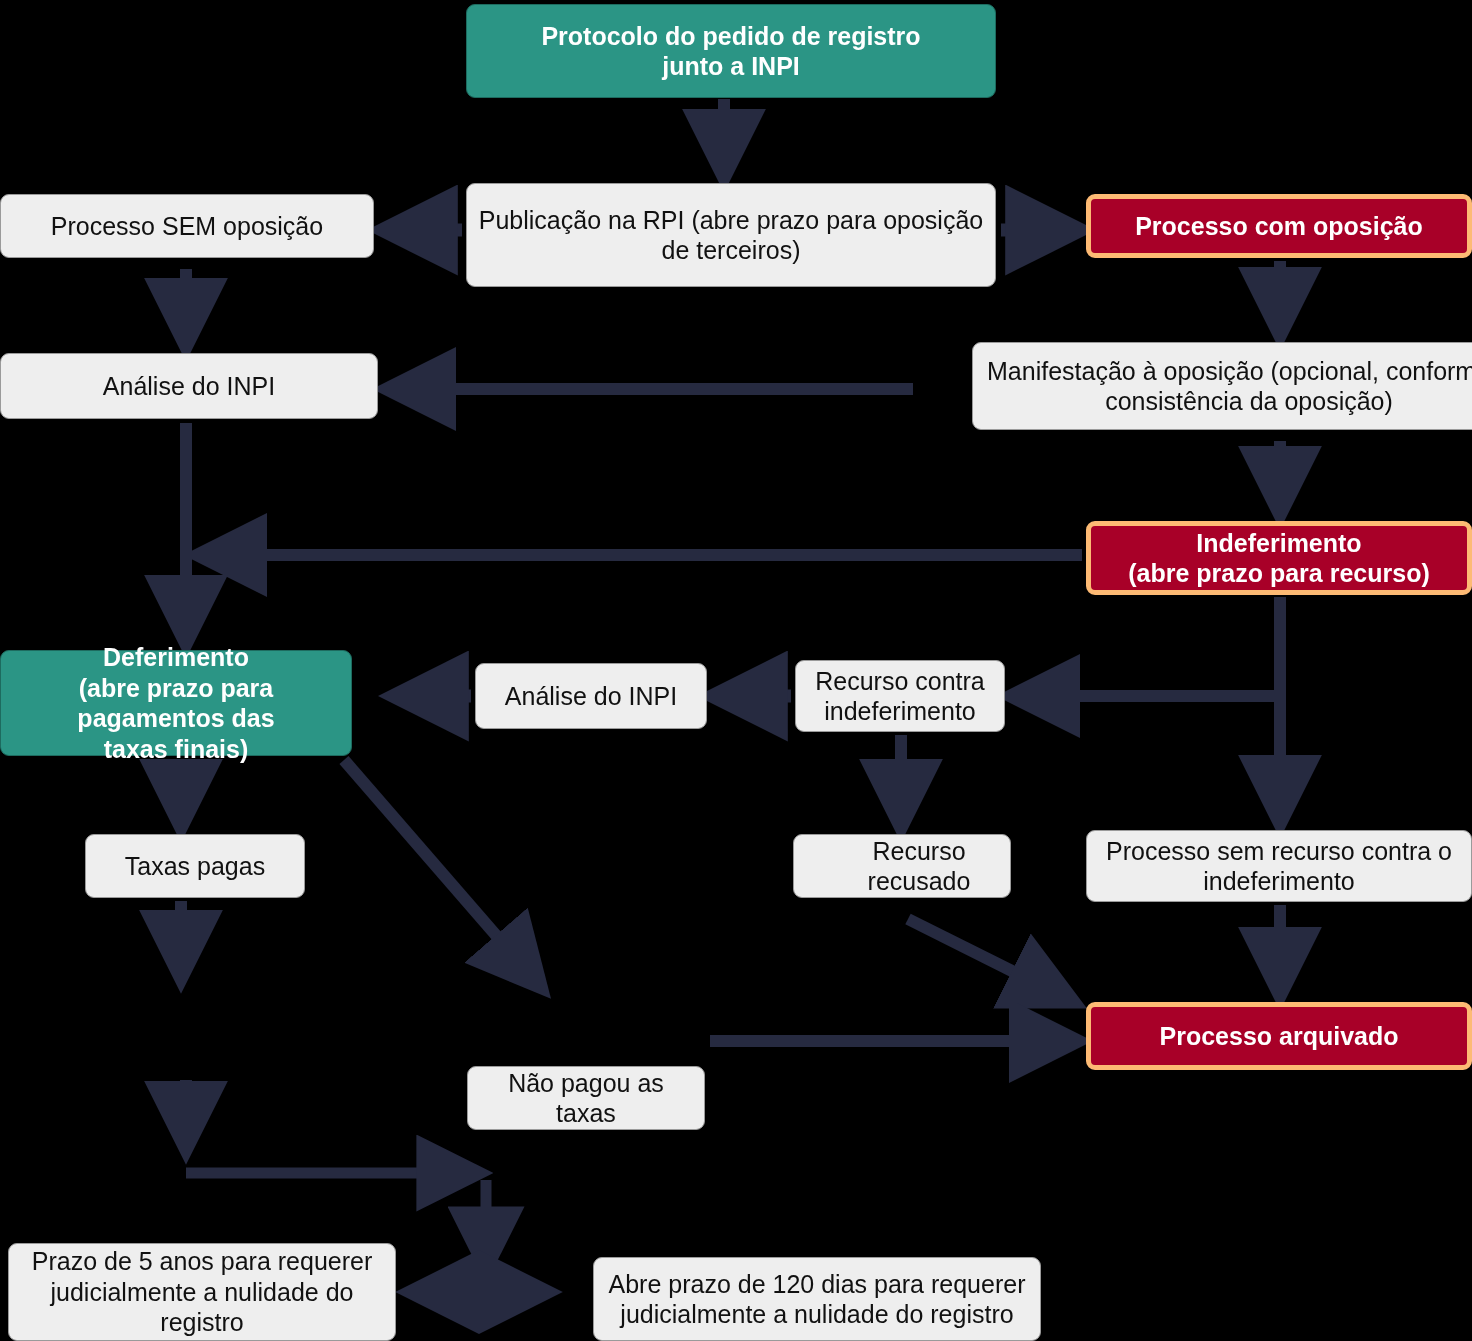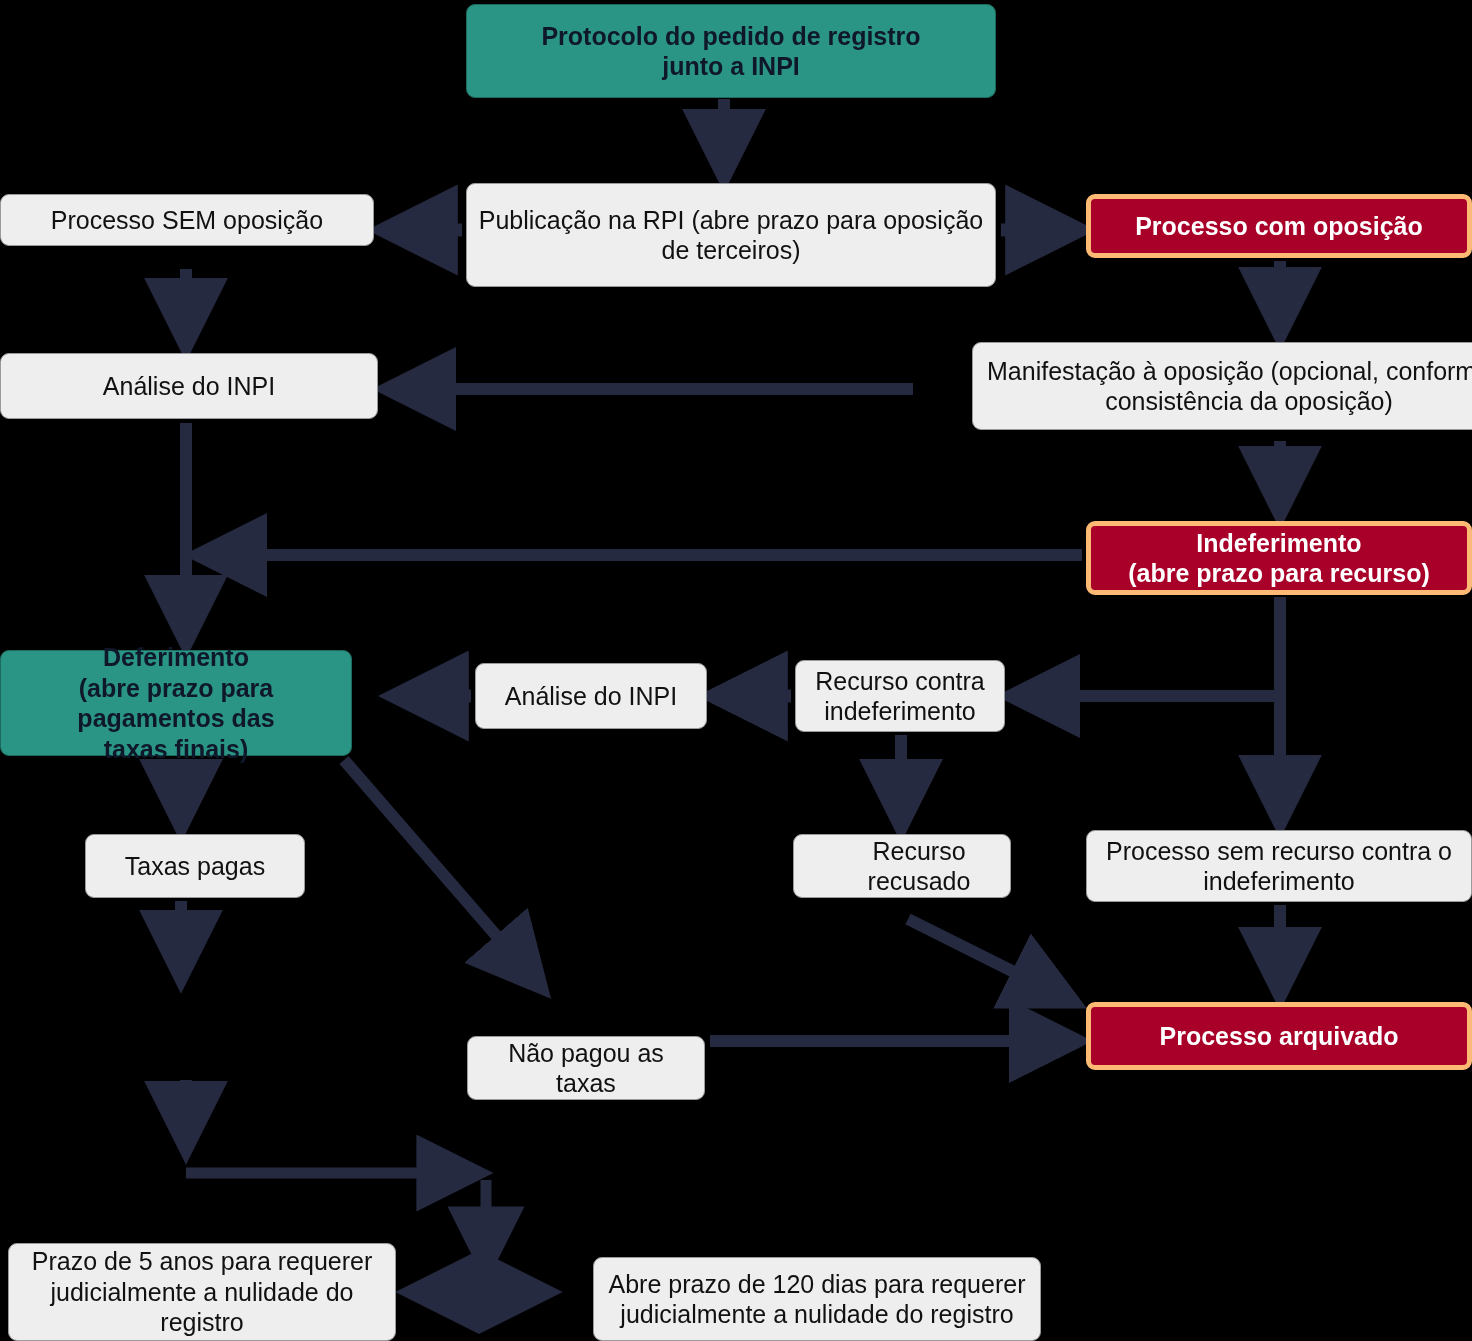--- a/index.html
+++ b/index.html
@@ -31,21 +31,21 @@
     font-size: 25px;
   }
   .node.grey {
     background: #eeeeee;
     color: #111111;
     border: 1px solid #9a9a9a;
     font-weight: normal;
   }
   .node.teal {
     background: #2b9585;
-    color: #0f172a;
+    color: #ffffff;
     border: 1px solid #1d6b5f;
     font-weight: bold;
   }
   .node.crimson {
     background: #a80028;
     color: #ffffff;
     border: 5px solid #fdba74;
     font-weight: bold;
   }
   svg.edges {
@@ -118,21 +118,21 @@
 
     <line x1="412" y1="1292" x2="546" y2="1292" stroke="#262a40" stroke-width="12" marker-end="url(#ah)" marker-start="url(#ah-start)"></line>
   </svg>
 
   <div class="node teal" style="left:466px; top:4px; width:530px; height:94px;">Protocolo do pedido de registro
 junto a INPI</div>
 
   <div class="node grey" style="left:466px; top:183px; width:530px; height:104px;">Publicação na RPI (abre prazo para oposição
 de terceiros)</div>
 
-  <div class="node grey" style="left:0px; top:194px; width:374px; height:52px;">Processo SEM oposição</div>
+  <div class="node grey" style="left:0px; top:194px; width:374px; height:64px;">Processo SEM oposição</div>
 
   <div class="node crimson" style="left:1086px; top:194px; width:386px; height:64px;">Processo com oposição</div>
 
   <div class="node grey" style="left:0px; top:353px; width:378px; height:66px;">Análise do INPI</div>
 
   <div class="node grey" style="left:972px; top:342px; width:554px; height:88px;">Manifestação à oposição (opcional, conforme a
 consistência da oposição)</div>
 
   <div class="node crimson" style="left:1086px; top:521px; width:386px; height:74px;">Indeferimento
 (abre prazo para recurso)</div>
@@ -147,21 +147,21 @@
 indeferimento</div>
 
   <div class="node grey" style="left:85px; top:834px; width:220px; height:64px;">Taxas pagas</div>
 
   <div class="node grey" style="left:793px; top:834px; width:218px; height:64px;padding-left:42px;">Recurso recusado</div>
 
   <div class="node grey" style="left:1086px; top:830px; width:386px; height:72px;">Processo sem recurso contra o
 indeferimento</div>
 
 
-  <div class="node grey" style="left:467px; top:1036px; width:238px; height:64px;">Não pagou as taxas</div>
+  <div class="node grey" style="left:467px; top:1066px; width:238px; height:64px;">Não pagou as taxas</div>
 
   <div class="node crimson" style="left:1086px; top:1002px; width:386px; height:68px;text-align:right;">Processo arquivado</div>
 
   <div class="node grey" style="left:8px; top:1243px; width:388px; height:98px;">Prazo de 5 anos para requerer
 judicialmente a nulidade do
 registro</div>
 
   <div class="node grey" style="left:553px; top:1257px; width:448px; height:84px;margin-left:40px;">Abre prazo de 120 dias para requerer
 judicialmente a nulidade do registro</div>
 

